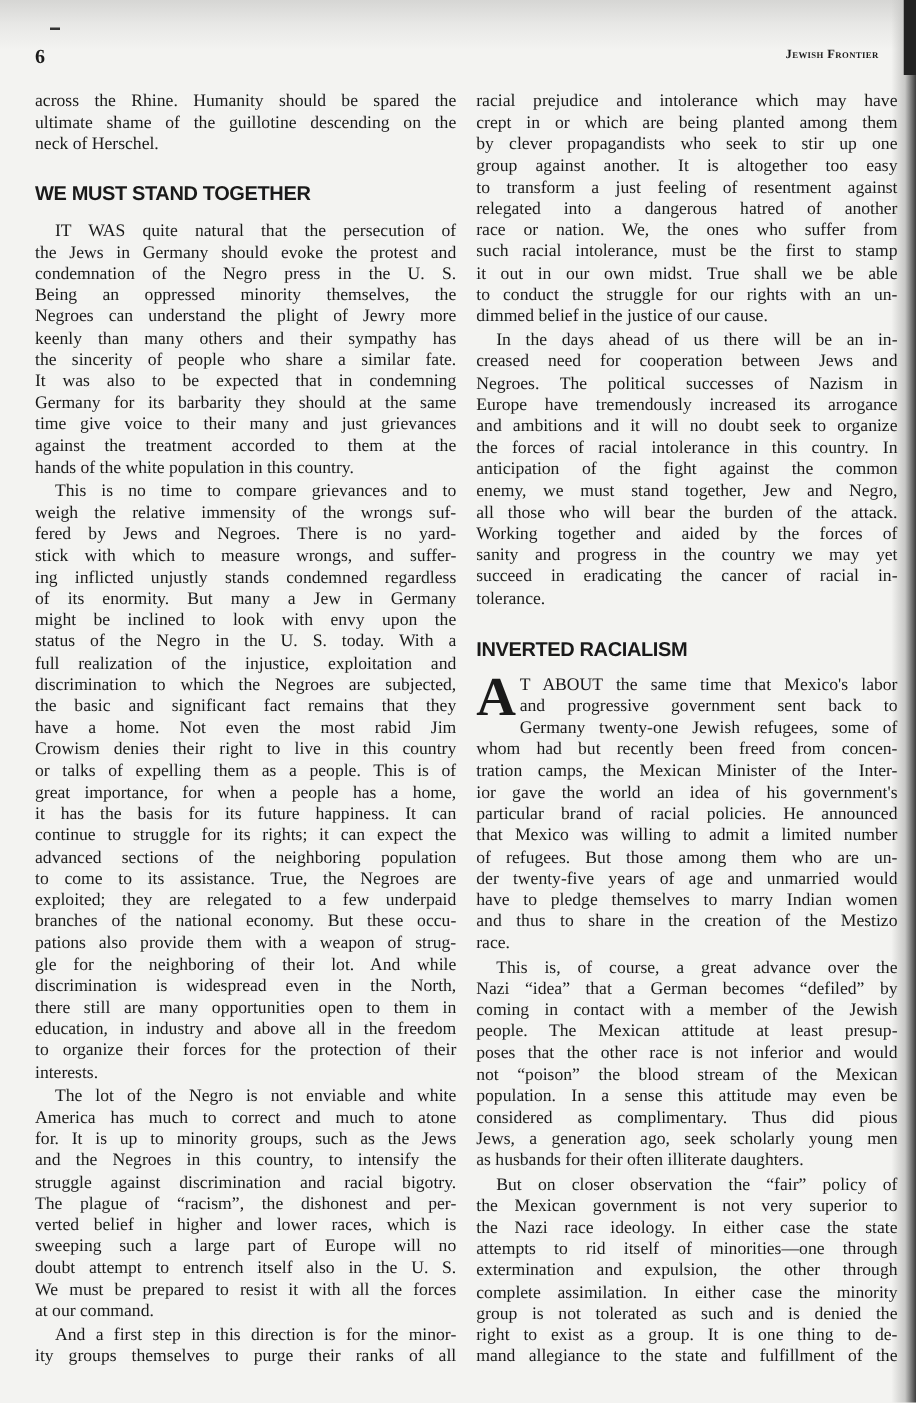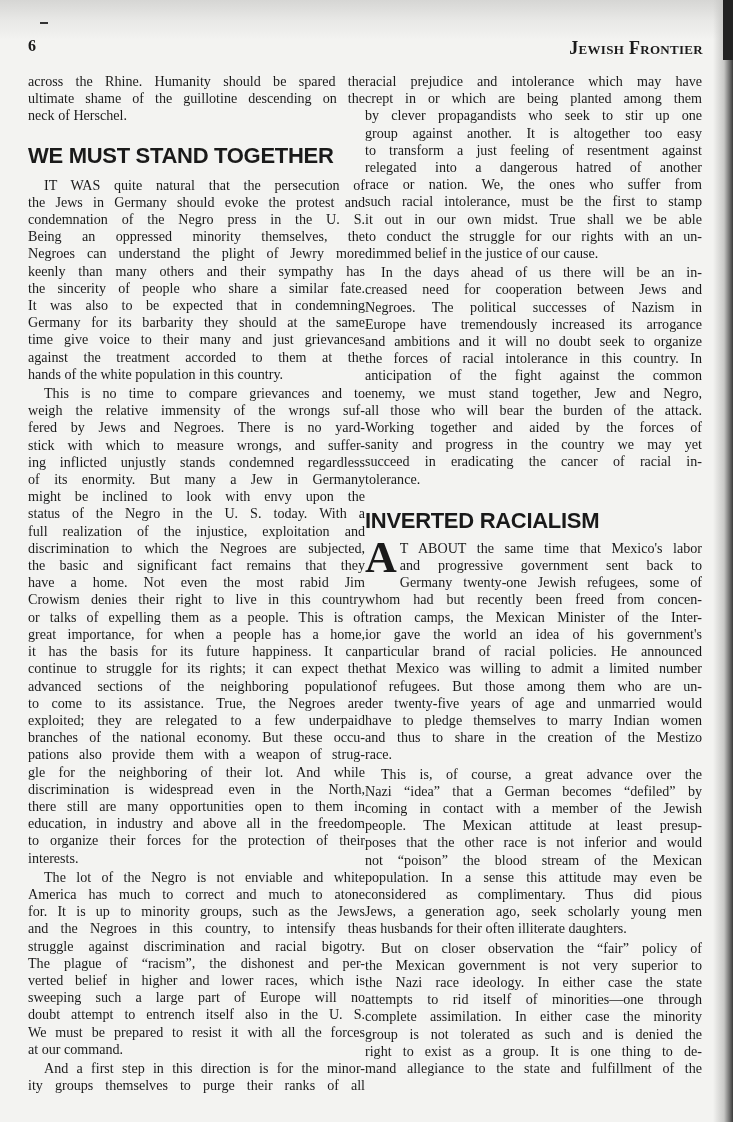--- a/index.html
+++ b/index.html
@@ -21,35 +21,35 @@
     position: absolute; right: 0; top: 0; width: 10px; height: 60px;
     background: #222;
   }
   .dash-mark {
     position: absolute; left: 40px; top: 22px; width: 8px; height: 2px; background: #333;
   }
   .page-number {
     position: absolute; left: 28px; top: 37px; font-size: 16px; font-weight: bold;
   }
   .running-head {
-    position: absolute; right: 30px; top: 38px; font-size: 18px; font-weight: bold;
+    position: absolute; right: 30px; top: 38px; font-size: 10px; font-weight: bold;
     font-variant: small-caps; letter-spacing: 0.3px;
   }
   .col {
     position: absolute; top: 73px; width: 337px;
     font-size: 14.1px; line-height: 17.2px;
     text-align: justify; hyphens: none;
   }
   .col-left { left: 28px; }
-  .col-right { left: 365px; }
+  .col-right { left: 381px; }
   .col p { margin: 0; text-indent: 0; }
   .col p.gap { margin-top: 2px; }
   .heading {
     font-family: "Liberation Sans", "DejaVu Sans", sans-serif;
-    font-weight: bold; font-size: 22px; letter-spacing: -0.3px;
+    font-weight: bold; font-size: 16px; letter-spacing: -0.3px;
     margin: 20px 0 10px 0; line-height: 22px; text-align: left;
   }
   .heading.right-h { margin: 22px 0 8px 0; }
   .dropcap {
     float: left; font-size: 44px; line-height: 34px; padding-right: 3px; margin-top: 1px;
     font-weight: bold;
   }
   .line { display: block; text-align: justify; text-align-last: justify; }
   .line.last { text-align-last: left; }
 </style>
@@ -178,18 +178,19 @@
       <span class="line">population.  In a sense this attitude may even be</span>
       <span class="line">considered as complimentary.  Thus did pious</span>
       <span class="line">Jews, a generation ago, seek scholarly young men</span>
       <span class="line last">as husbands for their often illiterate daughters.</span>
     </p>
   <p class="gap">
       <span class="line" style="padding-left: 16px;">But on closer observation the “fair” policy of</span>
       <span class="line">the Mexican government is not very superior to</span>
       <span class="line">the Nazi race ideology.  In either case the state</span>
       <span class="line">attempts to rid itself of minorities—one through</span>
+      <span class="line">extermination and expulsion, the other through</span>
       <span class="line">complete assimilation.  In either case the minority</span>
       <span class="line">group is not tolerated as such and is denied the</span>
       <span class="line">right to exist as a group.  It is one thing to de-</span>
       <span class="line">mand allegiance to the state and fulfillment of the</span>
     </p>
 </div>
 
 </body></html>

